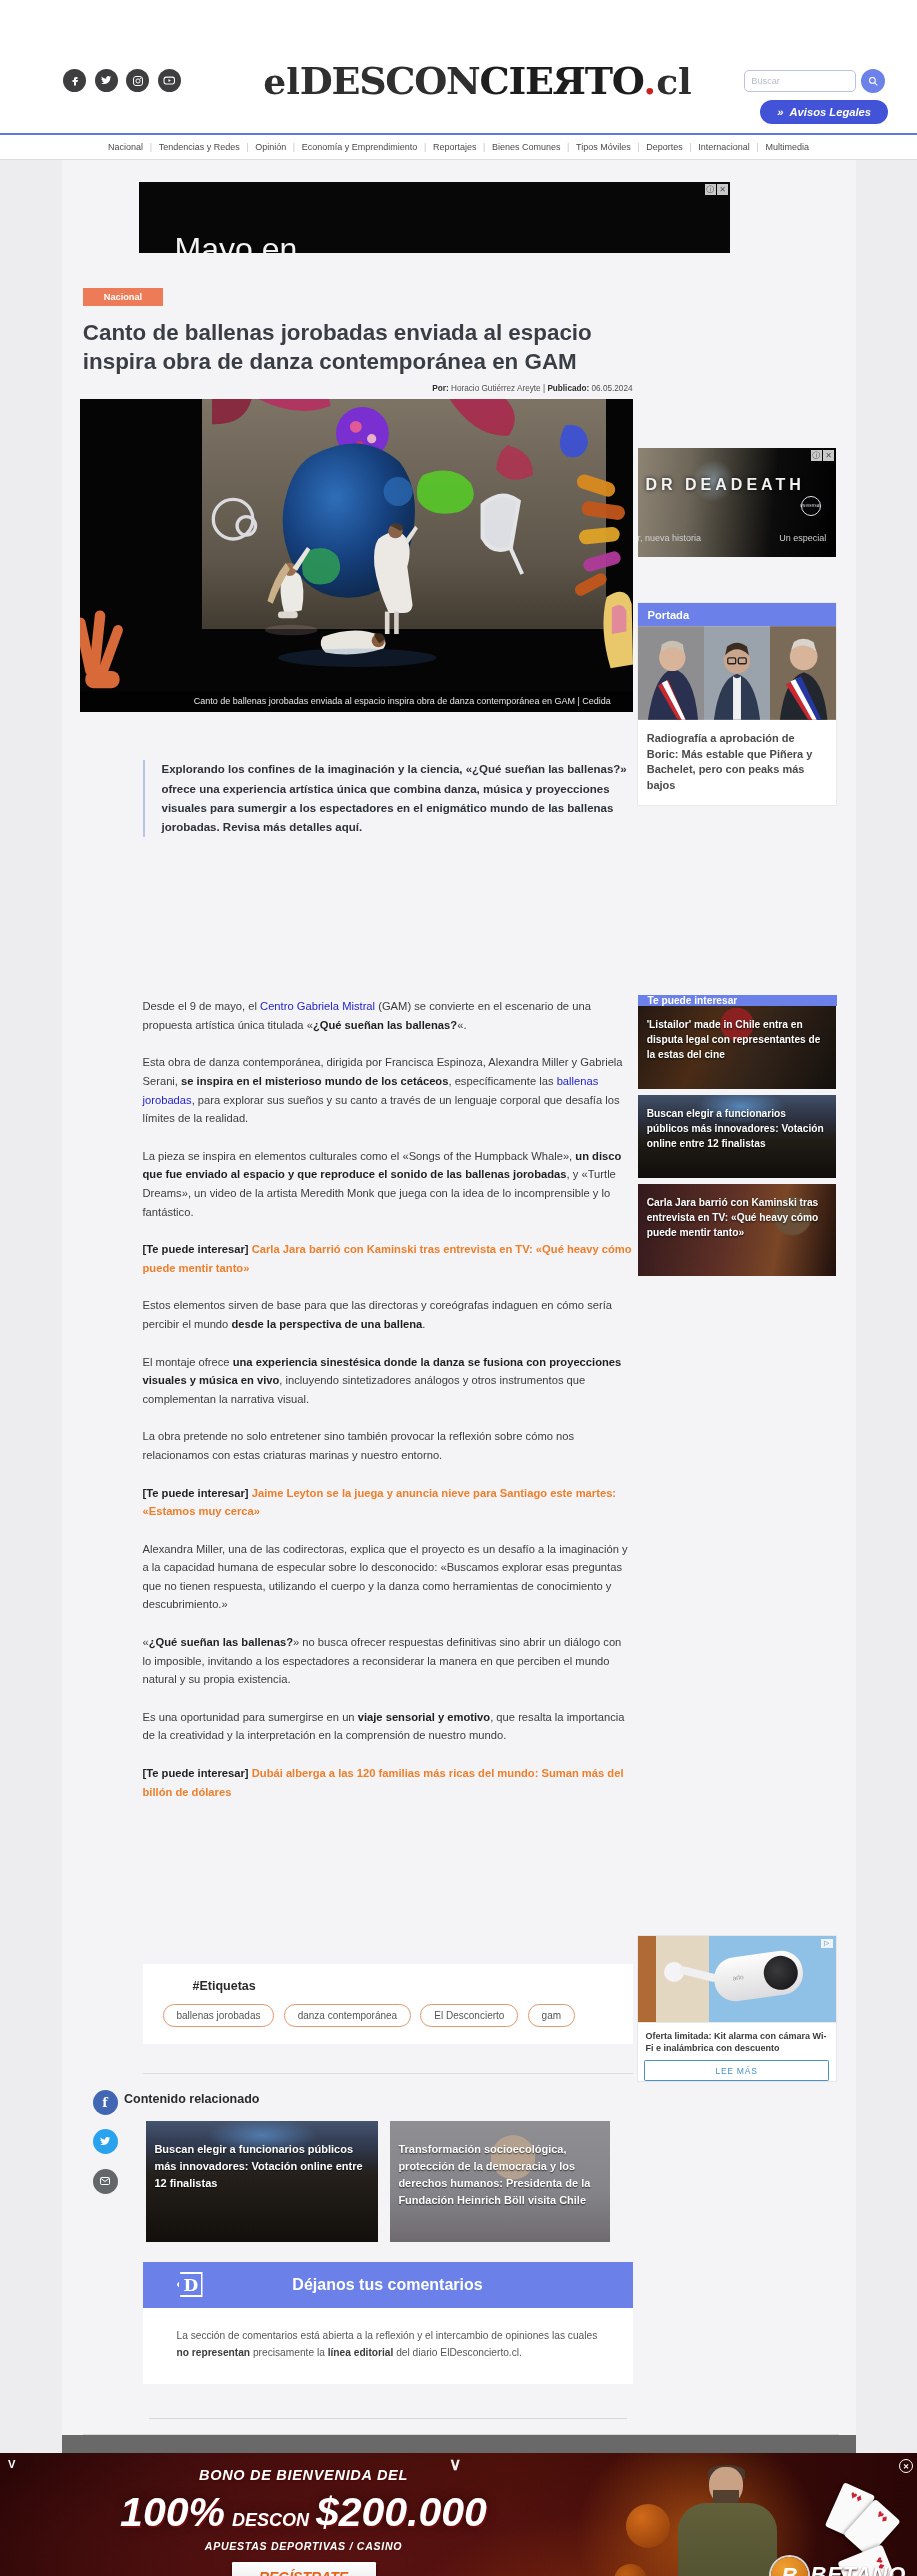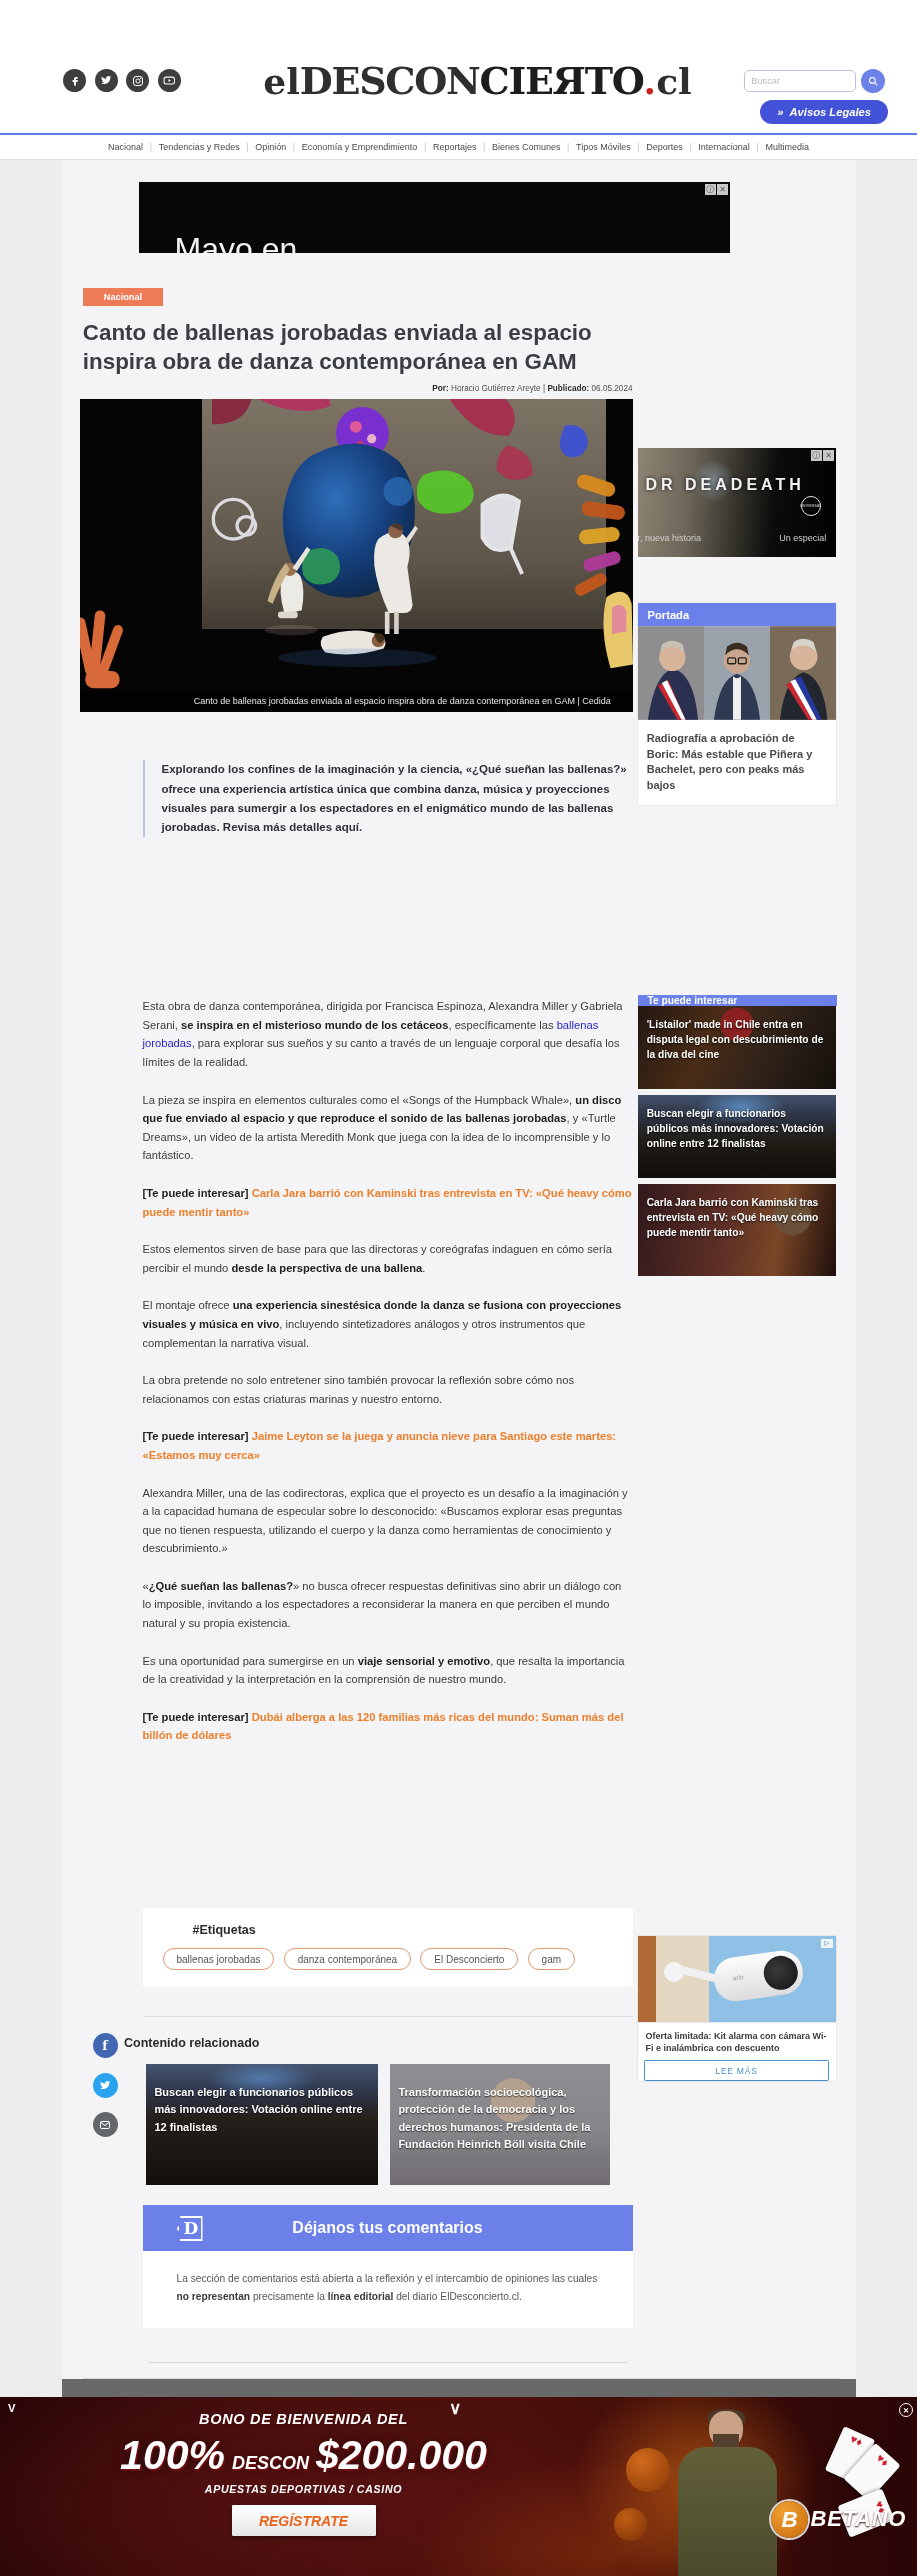--- a/index.html
+++ b/index.html
@@ -336,20 +336,21 @@
               <path d="M798 300 q30 -20 38 10 l2 92 -34 6 q-18 -60 -6 -108z" fill="#e8c86a"></path>
               <path d="M806 316 q16 -10 22 6 l0 30 -22 4 z" fill="#e08a9a"></path>
             </svg>
             <figcaption>Canto de ballenas jorobadas enviada al espacio inspira obra de danza contemporánea en GAM | Cedida</figcaption>
           </figure>
 
           <div class="inner">
             <p class="lead">Explorando los confines de la imaginación y la ciencia, «¿Qué sueñan las ballenas?» ofrece una experiencia artística única que combina danza, música y proyecciones visuales para sumergir a los espectadores en el enigmático mundo de las ballenas jorobadas. Revisa más detalles aquí.</p>
             <div class="spacer-a"></div>
             <div id="article-body">
+                <p class="body-p"><span class="seg-p">Desde el 9 de mayo, el </span><span class="seg-l">Centro Gabriela Mistral</span><span class="seg-p"> (GAM) se convierte en el escenario de una propuesta artística única titulada «</span><span class="seg-b">¿Qué sueñan las ballenas?</span><span class="seg-p">«.</span></p>
                 <p class="body-p"><span class="seg-p">Esta obra de danza contemporánea, dirigida por Francisca Espinoza, Alexandra Miller y Gabriela Serani, </span><span class="seg-b">se inspira en el misterioso mundo de los cetáceos</span><span class="seg-p">, específicamente las </span><span class="seg-l">ballenas jorobadas</span><span class="seg-p">, para explorar sus sueños y su canto a través de un lenguaje corporal que desafía los límites de la realidad.</span></p>
                 <p class="body-p"><span class="seg-p">La pieza se inspira en elementos culturales como el «Songs of the Humpback Whale», </span><span class="seg-b">un disco que fue enviado al espacio y que reproduce el sonido de las ballenas jorobadas</span><span class="seg-p">, y «Turtle Dreams», un video de la artista Meredith Monk que juega con la idea de lo incomprensible y lo fantástico.</span></p>
                 <p class="body-p"><span class="seg-lb">[Te puede interesar]</span><span class="seg-ob"> Carla Jara barrió con Kaminski tras entrevista en TV: «Qué heavy cómo puede mentir tanto»</span></p>
                 <p class="body-p"><span class="seg-p">Estos elementos sirven de base para que las directoras y coreógrafas indaguen en cómo sería percibir el mundo </span><span class="seg-b">desde la perspectiva de una ballena</span><span class="seg-p">.</span></p>
                 <p class="body-p"><span class="seg-p">El montaje ofrece </span><span class="seg-b">una experiencia sinestésica donde la danza se fusiona con proyecciones visuales y música en vivo</span><span class="seg-p">, incluyendo sintetizadores análogos y otros instrumentos que complementan la narrativa visual.</span></p>
                 <p class="body-p"><span class="seg-p">La obra pretende no solo entretener sino también provocar la reflexión sobre cómo nos relacionamos con estas criaturas marinas y nuestro entorno.</span></p>
                 <p class="body-p"><span class="seg-lb">[Te puede interesar]</span><span class="seg-ob"> Jaime Leyton se la juega y anuncia nieve para Santiago este martes: «Estamos muy cerca»</span></p>
                 <p class="body-p"><span class="seg-p">Alexandra Miller, una de las codirectoras, explica que el proyecto es un desafío a la imaginación y a la capacidad humana de especular sobre lo desconocido: «Buscamos explorar esas preguntas que no tienen respuesta, utilizando el cuerpo y la danza como herramientas de conocimiento y descubrimiento.»</span></p>
                 <p class="body-p"><span class="seg-p">«</span><span class="seg-b">¿Qué sueñan las ballenas?</span><span class="seg-p">» no busca ofrecer respuestas definitivas sino abrir un diálogo con lo imposible, invitando a los espectadores a reconsiderar la manera en que perciben el mundo natural y su propia existencia.</span></p>
                 <p class="body-p"><span class="seg-p">Es una oportunidad para sumergirse en un </span><span class="seg-b">viaje sensorial y emotivo</span><span class="seg-p">, que resalta la importancia de la creatividad y la interpretación en la comprensión de nuestro mundo.</span></p>
@@ -444,21 +445,21 @@
                 <path d="M231 84 l33 58 7 0 -30 -63z" fill="#fff"></path>
                 <path d="M238 80 l33 62 7 0 -31 -66z" fill="#2438a0"></path>
             </svg>
             <div class="portada-title">Radiografía a aprobación de Boric: Más estable que Piñera y Bachelet, pero con peaks más bajos</div>
           </div>
 
           <div class="sb-interesting">
             <div class="sb-head">Te puede interesar</div>
             <div id="sb-cards">
                 <div class="sb-card sbc-1">
-                  <div class="sb-title">'Listailor' made in Chile entra en disputa legal con descubrimiento de la diva del cine</div>
+                  <div class="sb-title">'Listailor' made in Chile entra en disputa legal con representantes de la estas del cine</div>
                 </div>
                 <div class="sb-card sbc-2">
                   <div class="sb-title">Buscan elegir a funcionarios públicos más innovadores: Votación online entre 12 finalistas</div>
                 </div>
                 <div class="sb-card sbc-3">
                   <div class="sb-title">Carla Jara barrió con Kaminski tras entrevista en TV: «Qué heavy cómo puede mentir tanto»</div>
                 </div>
               </div>
           </div>
 

